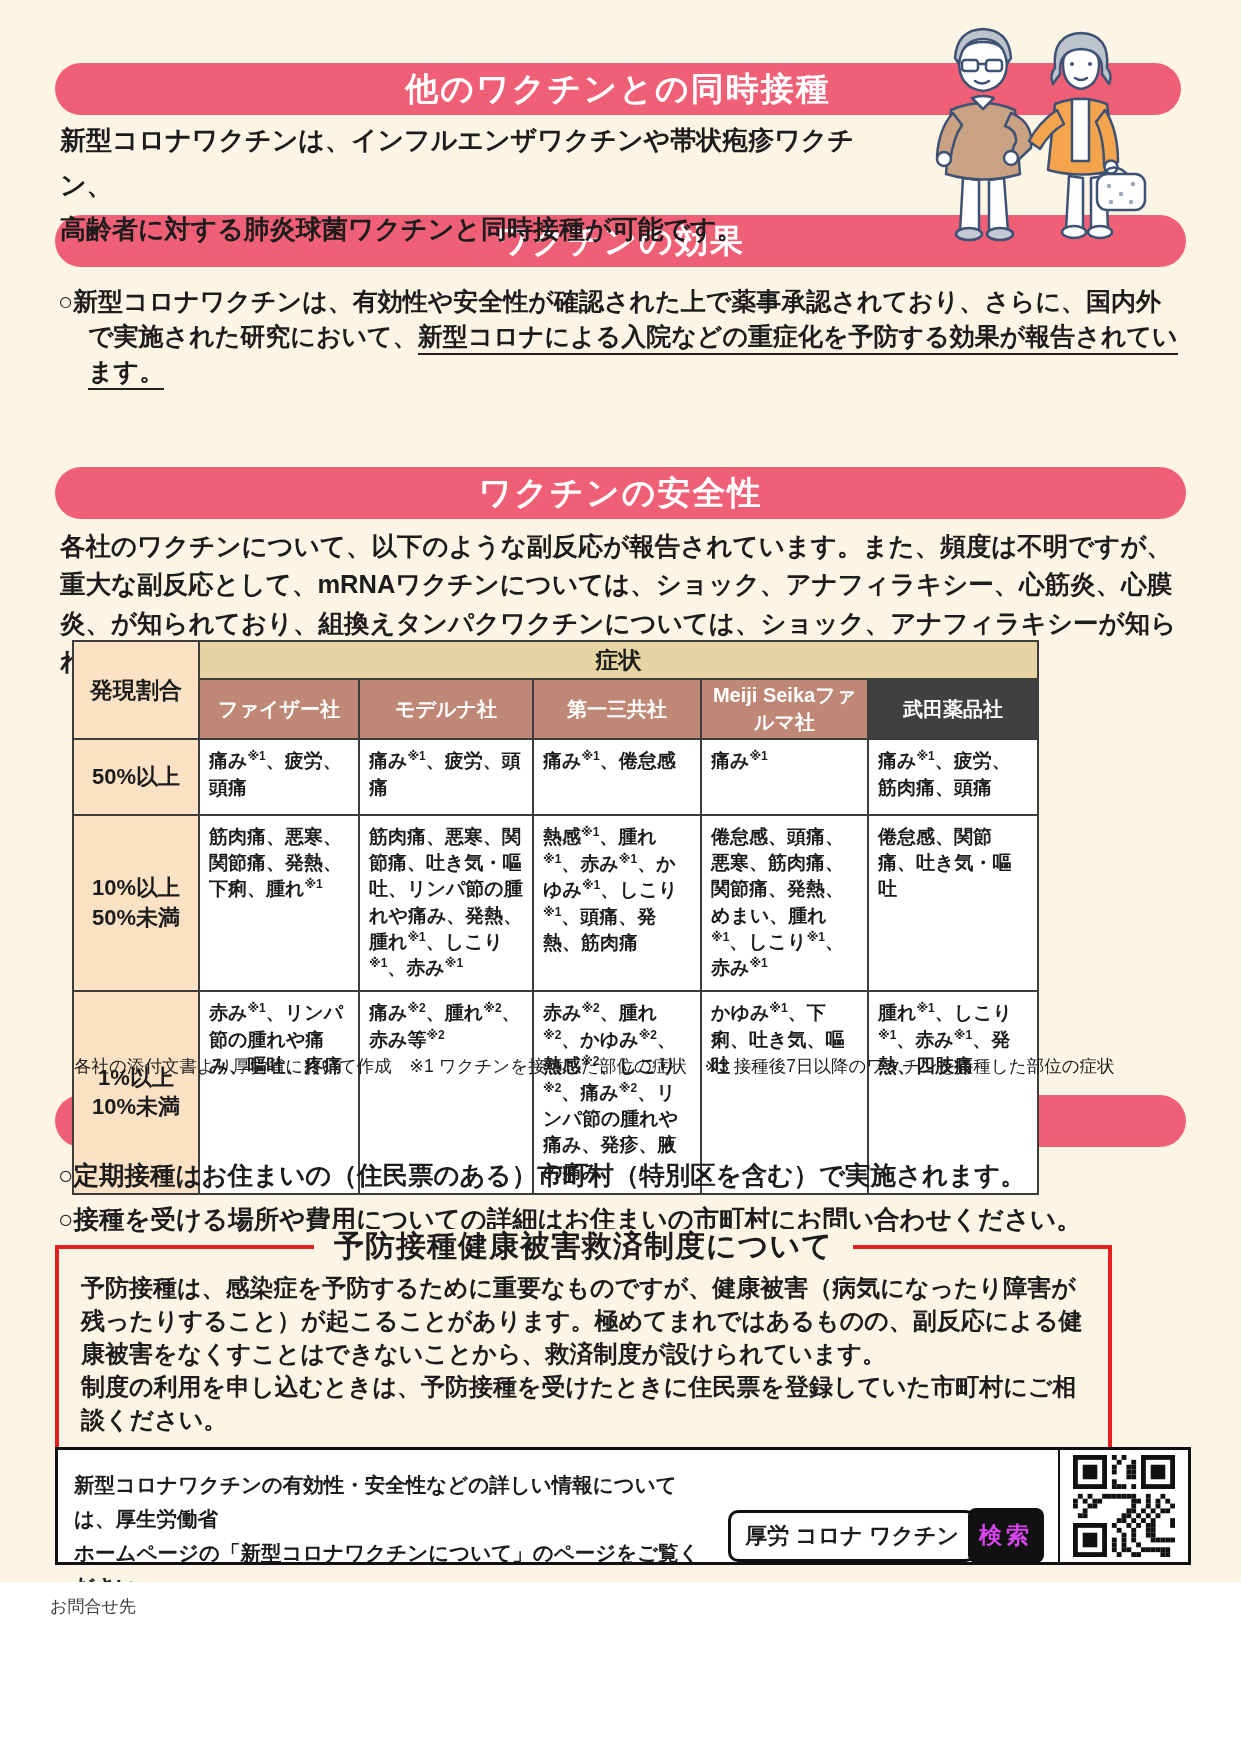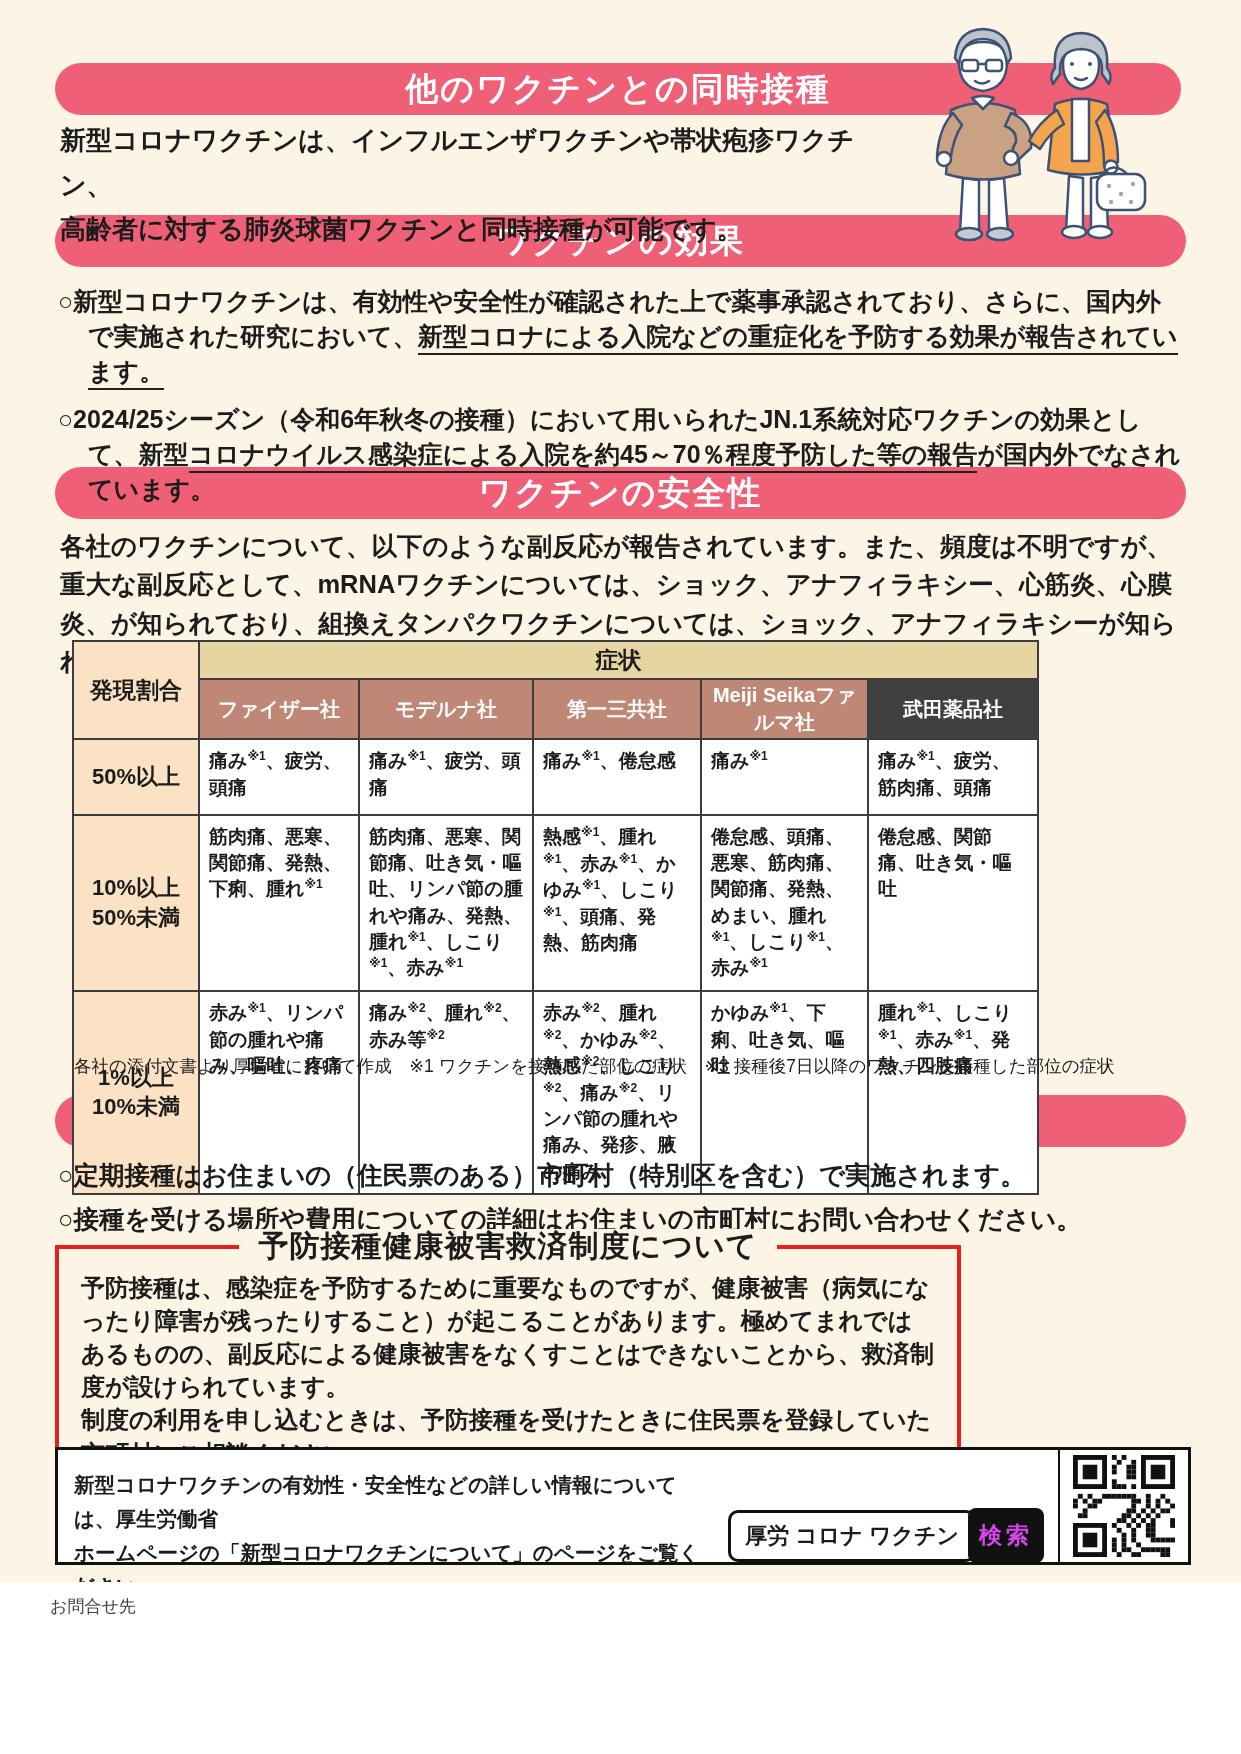--- a/index.html
+++ b/index.html
@@ -55,21 +55,21 @@
   .footnote{position:absolute;top:1054px;left:74px;font-size:17.5px;font-weight:500;}
 
   .routine-block{
     position:absolute;top:1155px;left:58px;width:1127px;
     font-size:25.5px;font-weight:700;line-height:1.58;
   }
   .routine-block .bullet{margin-bottom:4px;}
 
   
   .relief{
-    position:absolute;top:1245px;left:55px;width:906px;box-sizing:border-box;
+    position:absolute;top:1245px;left:55px;width:1057px;box-sizing:border-box;
     border:4px solid #e62020;padding:22px 22px 12px 22px;
   }
   .relief-title{position:absolute;top:-23px;left:0;width:100%;text-align:center;}
   .relief-title span{background:#fcf5e6;padding:0 20px;font-size:30px;font-weight:800;letter-spacing:1px;}
   .relief-text{font-size:24px;font-weight:700;line-height:1.38;margin:0;}
 
   
   .info-box{
     position:absolute;top:1447px;left:55px;width:1136px;height:118px;box-sizing:border-box;
     border:3px solid #111111;background:#ffffff;display:flex;
@@ -112,21 +112,20 @@
   </div>
   <div class="banner" id="banner-routine">
     <span>定期接種を受ける方法・費用</span>
   </div>
 
   <div class="sec1-body">新型コロナワクチンは、インフルエンザワクチンや帯状疱疹ワクチン、
 高齢者に対する肺炎球菌ワクチンと同時接種が可能です。</div>
 
   <div class="effect-block">
     <p class="bullet"><span>○新型コロナワクチンは、有効性や安全性が確認された上で薬事承認されており、さらに、国内外で実施された研究において、</span><span class="ul">新型コロナによる入院などの重症化を予防する効果が報告されています。</span></p>
-    <p class="bullet"><span>○2024/25シーズン（令和6年秋冬の接種）において用いられたJN.1系統対応ワクチンの効果として、新型</span><span class="ul">コロナウイルス感染症による入院を約45～70％程度予防した等の報告</span><span>が国内外でなされています。</span></p>
   </div>
 
   <div class="safety-intro">各社のワクチンについて、以下のような副反応が報告されています。また、頻度は不明ですが、重大な副反応として、mRNAワクチンについては、ショック、アナフィラキシー、心筋炎、心膜炎、が知られており、組換えタンパクワクチンについては、ショック、アナフィラキシーが知られています。</div>
 
   <table class="sym-table">
     <colgroup>
       <col style="width:126px">
         <col style="width:160px">
         <col style="width:174px">
       <col style="width:168px">

